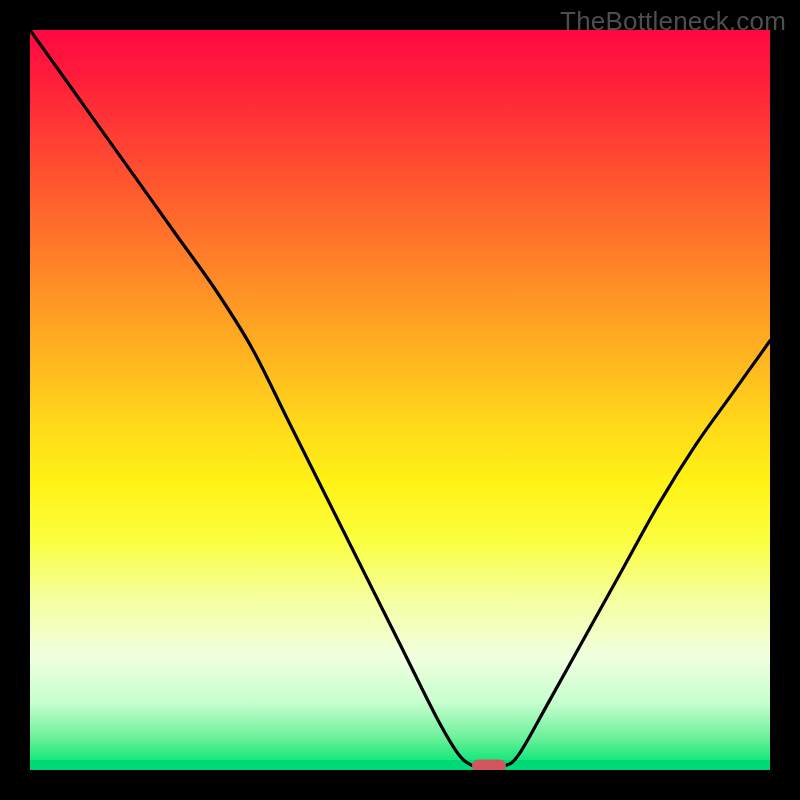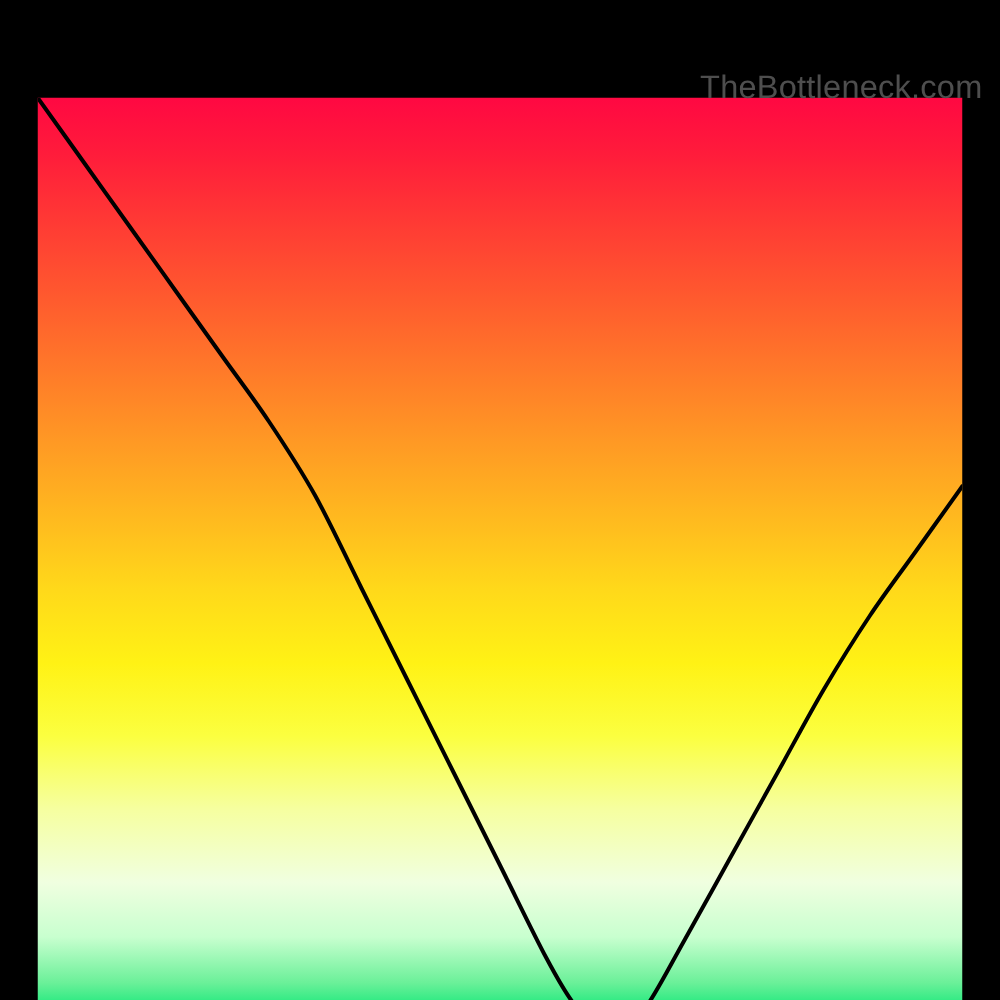--- a/index.html
+++ b/index.html
@@ -9,21 +9,20 @@
     height: 800px;
     background: #000;
     overflow: hidden;
     font-family: Arial, Helvetica, sans-serif;
   }
   .frame {
     position: relative;
     width: 800px;
     height: 583px;
     background: #000;
-    margin-top: 48px;
   }
   .watermark {
     position: absolute;
     top: 6px;
     right: 14px;
     color: #4e4e4e;
     font-size: 26px;
     font-weight: 500;
     letter-spacing: 0.2px;
     z-index: 5;

